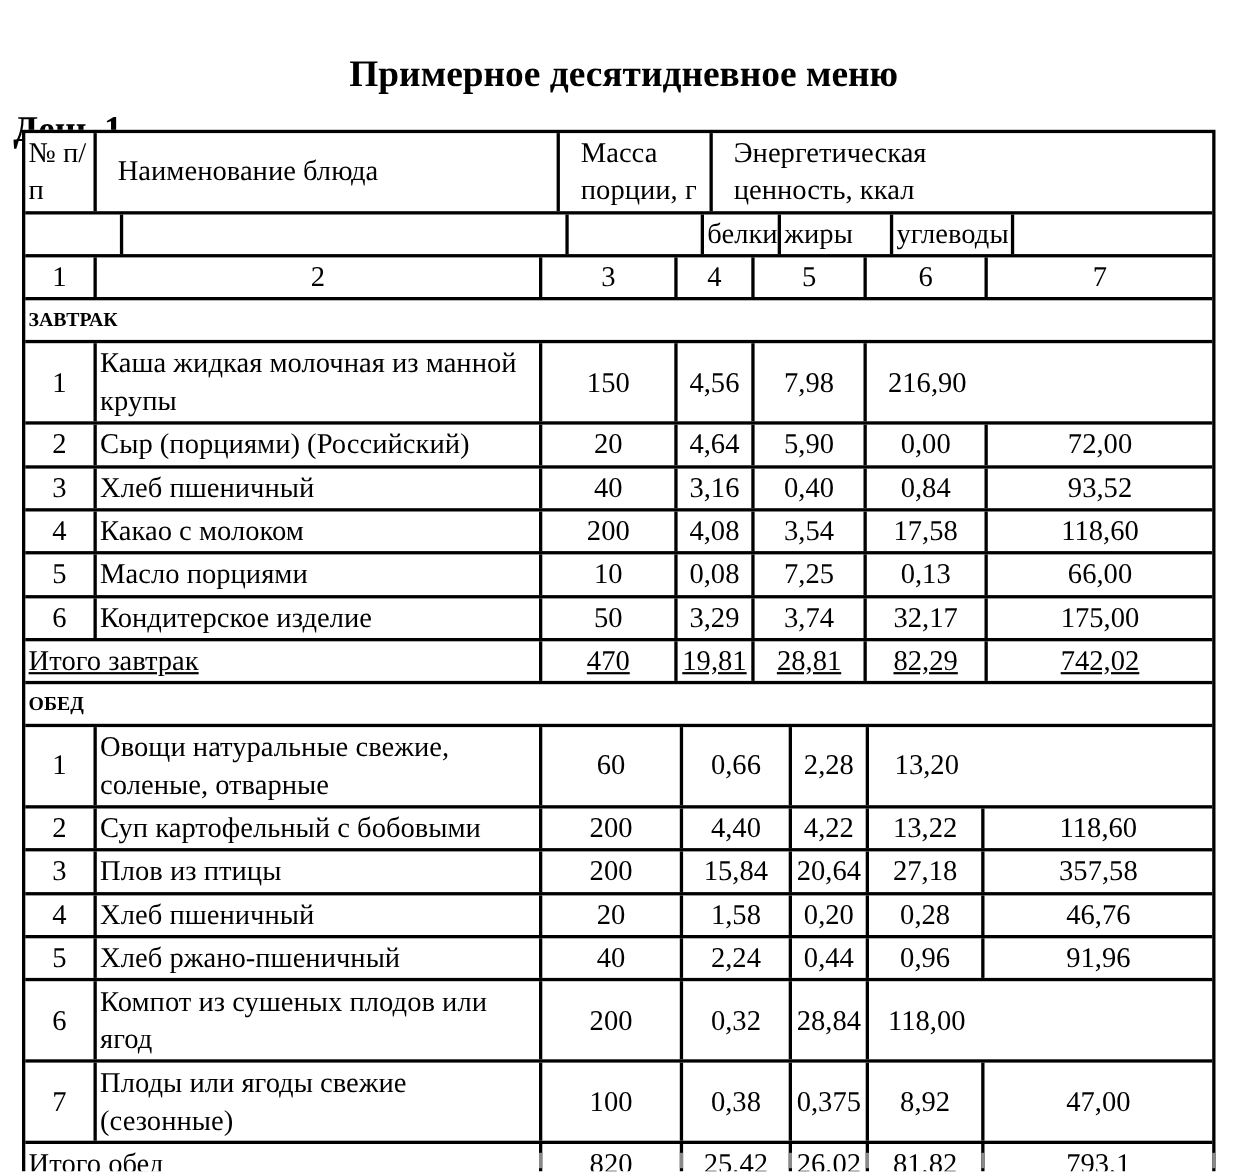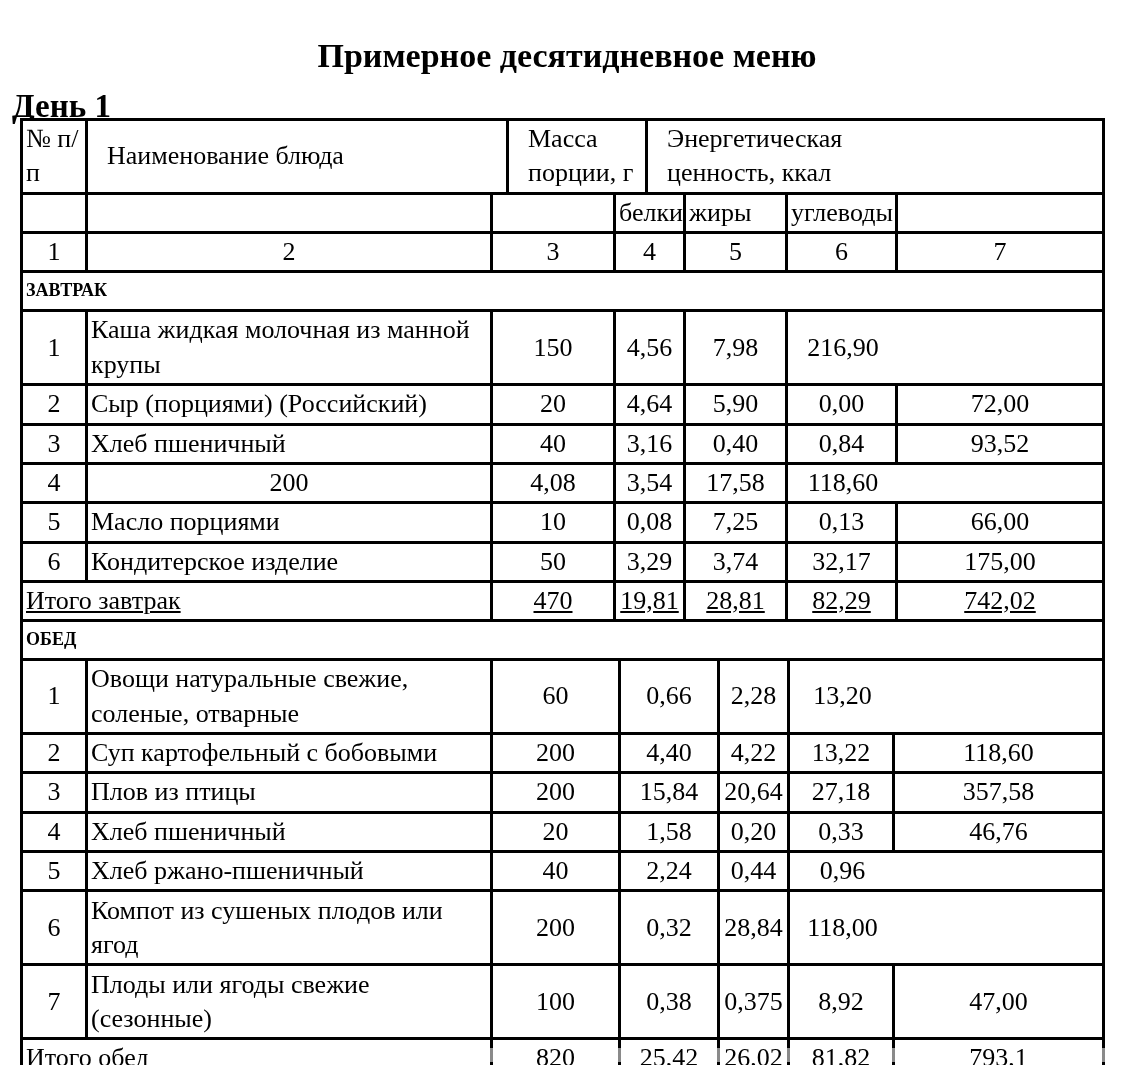--- a/index.html
+++ b/index.html
@@ -1,34 +1,34 @@
 <!DOCTYPE html>
 <html><head>
 <meta charset="utf-8">
 <style>
   html,body { margin:0; padding:0; background:#fff; }
   body { width:1134px; font-family:"Liberation Serif","DejaVu Serif",serif; color:#000; }
   .page { position:relative; width:1134px; height:1065px; background:#fff; overflow:hidden; }
-  .title { margin:0; padding-top:36px; text-align:center; font-size:34px; font-weight:bold; line-height:1.18; }
+  .title { margin:12px; padding-top:36px; text-align:center; font-size:34px; font-weight:bold; line-height:1.18; }
   .subtitle { margin:12px; text-align:left; font-size:33px; font-weight:bold; line-height:1.15; }
   .tbl { position:absolute; left:20px; top:118px; width:1085px; border:3px solid #000; box-sizing:border-box; background:#fff; }
   .row { display:grid; border-bottom:3px solid #000; box-sizing:border-box; }
   .row:last-child { border-bottom:none; }
   .layout-a { grid-template-columns:65px 405px 123px 70px 102px 110px 1fr; }
   .layout-b { grid-template-columns:65px 405px 128px 99px 70px 105px 1fr; }
   .single { grid-template-columns:1fr; }
   .cell { border-right:3px solid #000; display:flex; align-items:center; justify-content:center;
           font-size:26px; line-height:1.32; box-sizing:border-box; padding:1px 2px; text-align:center; }
   .cell:last-child { border-right:none; }
   .left { justify-content:flex-start; text-align:left; padding-left:3px; }
   .span2 { grid-column:span 2; }
   .span3 { grid-column:span 3; }
   .secname { font-weight:bold; font-size:18px; }
   .rh-ha { min-height:70px;gap:16px; }
-  .rh-hb { min-height:34px; }
+  .rh-hb { min-height:34px;padding-left:24px; }
   .rh-hc { min-height:30px; }
   .rh-sec { min-height:39px; }
   .rh-1 { min-height:36px; }
   .rh-2 { min-height:74px; }
   .rh-tot { min-height:34px;text-decoration:underline; }
   .stub { position:absolute; top:1048px; width:3px; height:14px; background:#8a8a8a; }
 </style>
 </head>
 <body>
 
@@ -93,20 +93,21 @@
       <div class="cell left">Хлеб пшеничный</div>
       <div class="cell">40</div>
       <div class="cell">3,16</div>
       <div class="cell">0,40</div>
       <div class="cell">0,84</div>
       <div class="cell">93,52</div>
     </div>
 
     <div class="row layout-a rh-1">
       <div class="cell">4</div>
+      <div class="cell left">Какао с молоком</div>
       <div class="cell">200</div>
       <div class="cell">4,08</div>
       <div class="cell">3,54</div>
       <div class="cell">17,58</div>
       <div class="cell">118,60</div>
     </div>
 
     <div class="row layout-a rh-1">
       <div class="cell">5</div>
       <div class="cell left">Масло порциями</div>
@@ -168,31 +169,32 @@
       <div class="cell">27,18</div>
       <div class="cell">357,58</div>
     </div>
 
     <div class="row layout-b rh-1">
       <div class="cell">4</div>
       <div class="cell left">Хлеб пшеничный</div>
       <div class="cell">20</div>
       <div class="cell">1,58</div>
       <div class="cell">0,20</div>
-      <div class="cell">0,33</div>
+      <div class="cell">0,28</div>
       <div class="cell">46,76</div>
     </div>
 
     <div class="row layout-b rh-1">
       <div class="cell">5</div>
       <div class="cell left">Хлеб ржано-пшеничный</div>
       <div class="cell">40</div>
       <div class="cell">2,24</div>
       <div class="cell">0,44</div>
       <div class="cell">0,96</div>
+      <div class="cell">91,96</div>
     </div>
 
     <div class="row layout-b rh-2">
       <div class="cell">6</div>
       <div class="cell left">Компот из сушеных плодов или ягод</div>
       <div class="cell">200</div>
       <div class="cell">0,32</div>
       <div class="cell">28,84</div>
       <div class="cell">118,00</div>
     </div>

